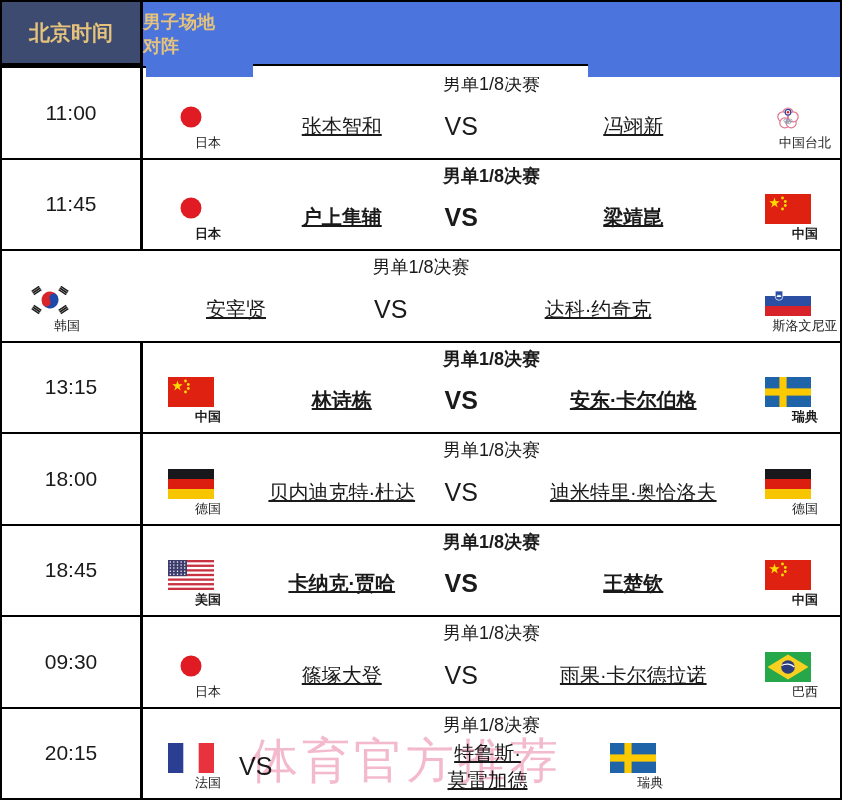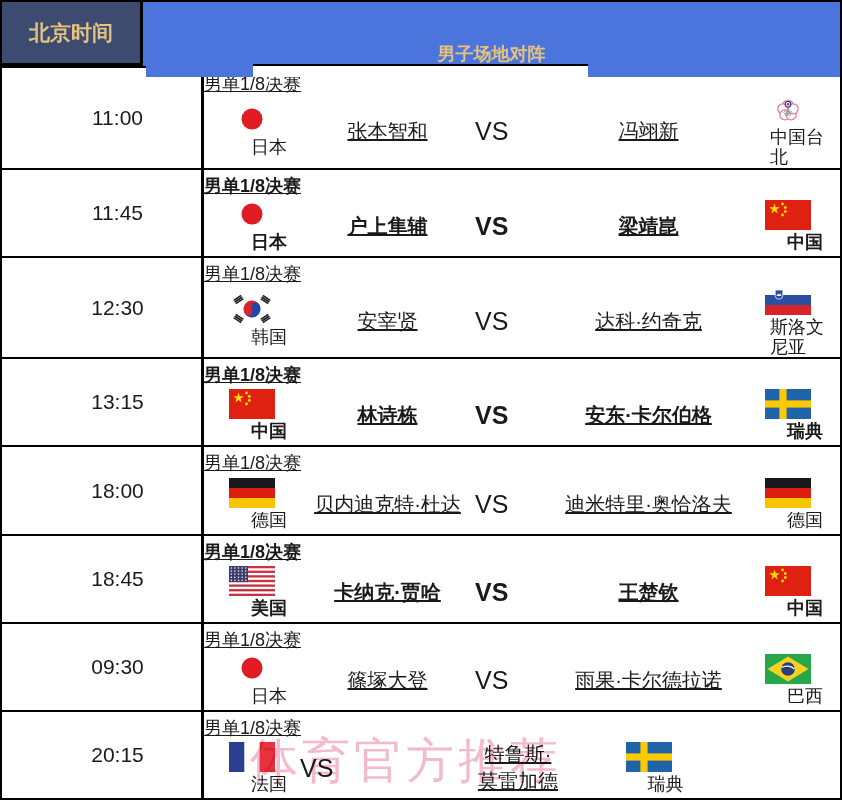--- a/index.html
+++ b/index.html
@@ -11,38 +11,38 @@
   
   .header{position:absolute;top:0;left:0;right:0;height:64px;display:flex;z-index:2;}
   .h-left{
     width:141px;background:var(--header-dark,#3d4b70);
     border-right:3px solid #000;border-bottom:3px solid #000;
     display:flex;align-items:center;justify-content:center;box-sizing:border-box;
   }
   .h-left span{color:var(--header-gold,#e6c37c);font-size:21px;font-weight:bold;}
   .h-right{
     flex:1;background:var(--header-blue,#4b75dc);
-    display:flex;flex-direction:row;align-items:flex-end;justify-content:center;
+    display:flex;flex-direction:column;align-items:flex-start;justify-content:center;
   }
   .h-right div{color:var(--header-gold,#e6c37c);font-size:18px;font-weight:bold;line-height:1.35;text-align:center;}
   .strip{position:absolute;top:64px;left:144px;right:0;height:11px;background:var(--header-blue,#4b75dc);z-index:3;}
   .tab{position:absolute;top:62px;left:251px;width:335px;height:13px;background:#fff;border-top:2px solid #000;box-sizing:border-box;z-index:4;}
   
   .rows{position:absolute;top:64px;left:0;right:0;bottom:0;display:grid;grid-template-rows:repeat(8,1fr);z-index:1;}
   .row{display:flex;border-top:2px solid #000;box-sizing:border-box;background:#fff;}
   .time-cell{
-    width:170px;border-right:3px solid #000;box-sizing:border-box;
-    display:flex;align-items:center;justify-content:center;font-size:21px;margin-left:32px;
+    width:141px;border-right:3px solid #000;box-sizing:border-box;
+    display:flex;align-items:center;justify-content:center;font-size:21px;
   }
   .content{flex:1;display:flex;flex-direction:column;position:relative;}
-  .stage{padding-top:4px;height:23px;text-align:left;font-size:18px;text-decoration:underline;}
+  .stage{padding-top:4px;height:23px;text-align:center;font-size:18px;}
   .match{flex:1;display:grid;grid-template-columns:96px 1fr 86px 1fr 104px;align-items:center;}
   .fcell{display:flex;flex-direction:column;align-items:center;justify-content:center;gap:3px;}
   .flag{width:46px;height:30px;display:block;}
-  .country{font-size:18px;line-height:1.1;margin-left:34px;}
+  .country{font-size:13px;line-height:1.1;margin-left:34px;}
   .player{text-align:center;font-size:20px;text-decoration:underline;}
   .vs{text-align:left;font-size:25px;}
   .row.featured .stage,.row.featured .player,.row.featured .vs,.row.featured .country{font-weight:bold;}
   
   .watermark{
     position:absolute;left:248px;top:727px;font-size:48px;letter-spacing:4px;
     color:var(--watermark-pink,#f0a9c1);mix-blend-mode:multiply;opacity:.8;
     z-index:6;pointer-events:none;white-space:nowrap;
   }
 </style>
@@ -130,21 +130,20 @@
     <circle cx="20.3" cy="11.5" r="1.4" fill="#ffde00"></circle>
                   <circle cx="17.5" cy="15" r="1.4" fill="#ffde00"></circle>
                 </svg></span>
             <span class="country">中国</span>
           </div>
         </div>
       </div>
     </div>
 
     <div class="row">
-      <div class="time-cell">12:30</div>
       <div class="content">
         <div class="stage">男单1/8决赛</div>
         <div class="match">
           <div class="fcell">
             <span class="flag"><svg width="46" height="30" viewBox="0 0 46 30" xmlns="http://www.w3.org/2000/svg">
                   <rect width="46" height="30" fill="#fff"></rect>
     <g transform="translate(23,14) rotate(-32)">
       <path d="M-8.5,0 A8.5,8.5 0 0 1 8.5,0 Z" fill="#d8252c"></path>
       <path d="M-8.5,0 A8.5,8.5 0 0 0 8.5,0 Z" fill="#1e49a8"></path>
       <circle cx="-4.25" cy="0" r="4.25" fill="#d8252c"></circle>

